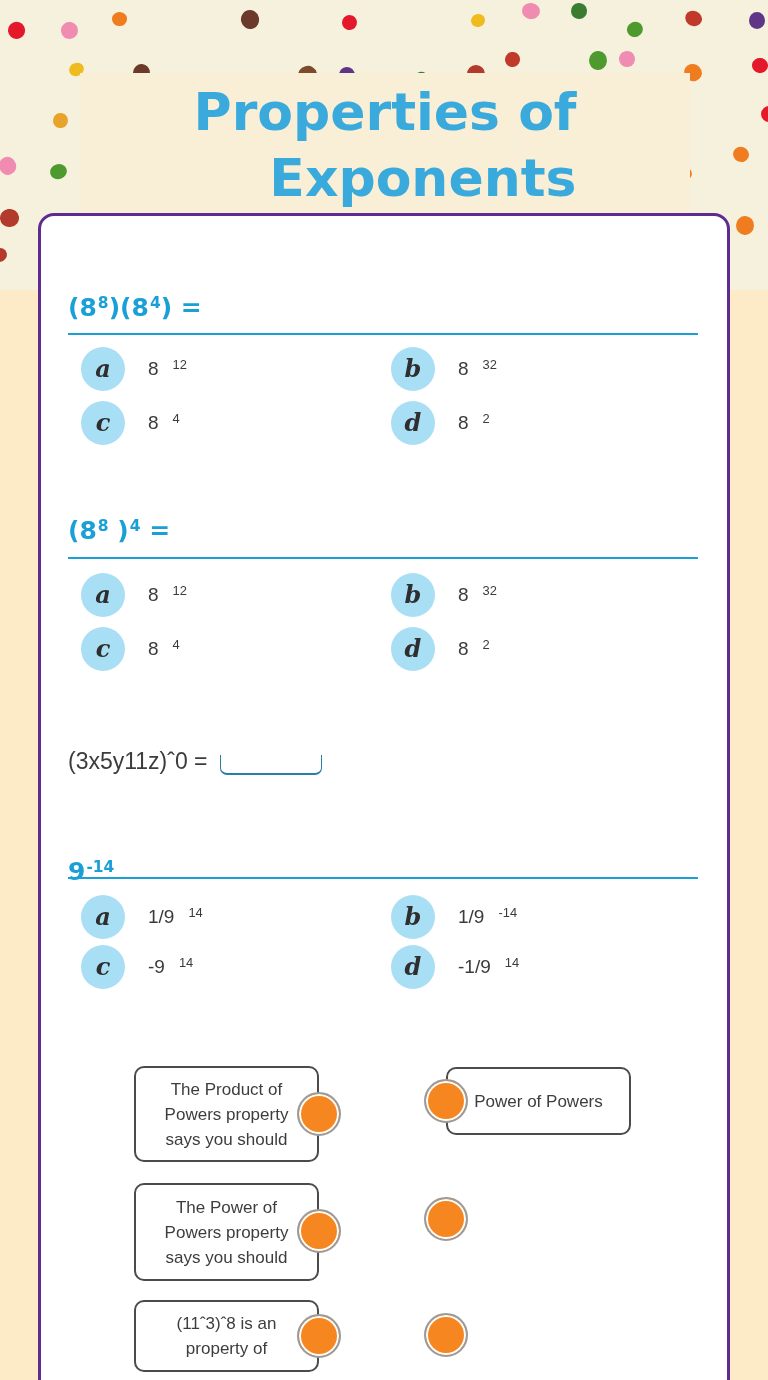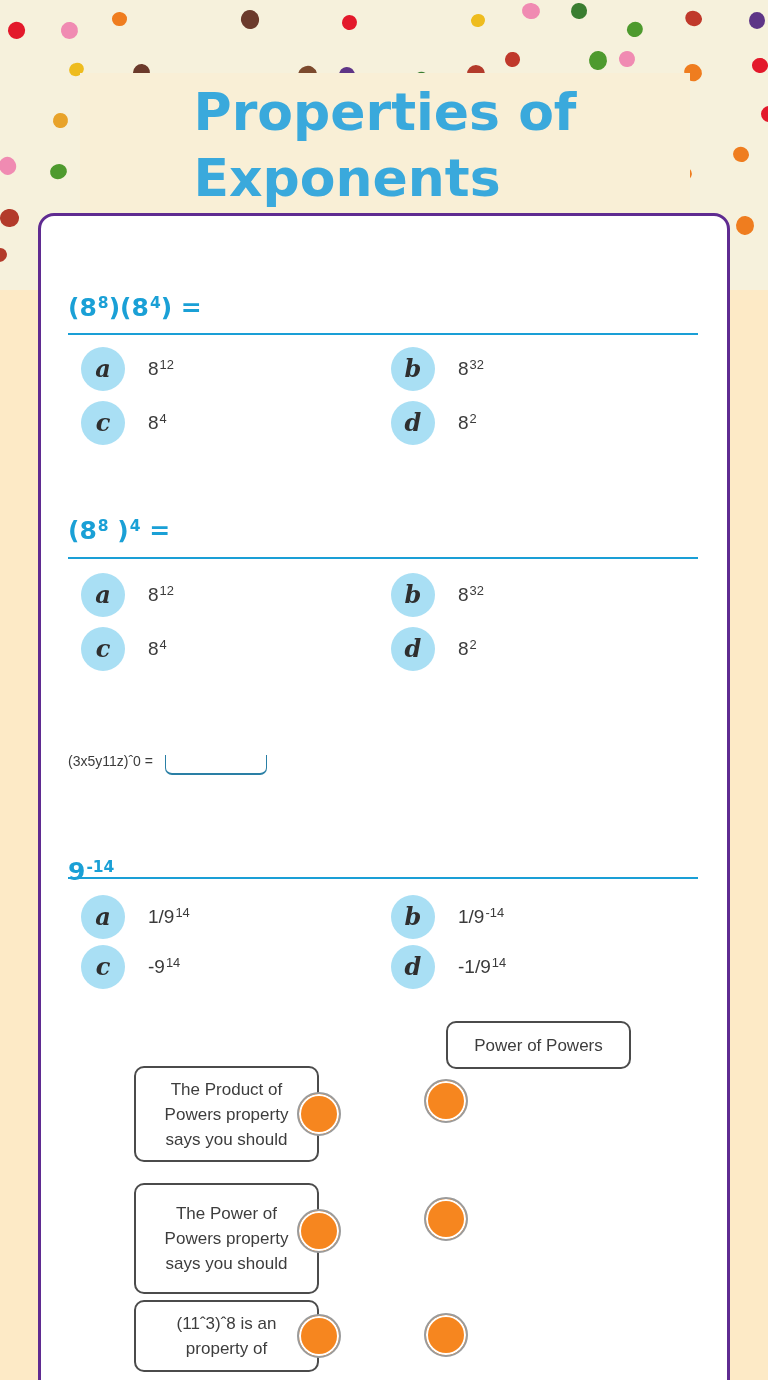--- a/index.html
+++ b/index.html
@@ -15,21 +15,21 @@
   .dot{position:absolute;border-radius:50%;}
   
   .title-box{
     position:absolute;left:80px;top:73px;width:610px;height:150px;
     background:#f9efd6;z-index:1;display:flex;justify-content:center;
   }
   .title-text{
     margin-top:6px;
     font-family:"DejaVu Sans", sans-serif;
     font-weight:bold;font-size:52px;line-height:66px;
-    color:#3aa9dc;text-align:left;white-space:pre-line;letter-spacing:0px;
+    color:#3aa9dc;text-align:right;white-space:pre-line;letter-spacing:0px;
   }
   
   .card{
     position:absolute;left:38px;top:213px;width:686px;height:1190px;
     background:#ffffff;border:3px solid #5f2b91;border-radius:16px;z-index:2;
   }
   .q-heading{
     position:absolute;left:27px;
     font-family:"DejaVu Sans", sans-serif;font-weight:bold;
     font-size:25px;color:#1aa0d6;letter-spacing:0px;
@@ -45,24 +45,24 @@
     width:44px;height:44px;border-radius:50%;background:#a9dff4;
     display:flex;align-items:center;justify-content:center;flex:0 0 44px;
   }
   .opt-letter{
     font-family:"DejaVu Serif", serif;font-style:italic;font-weight:bold;
     font-size:24px;color:#2e2e2e;line-height:1;
   }
   .opt-value{
     margin-left:23px;font-size:19px;color:#3b3b3b;white-space:nowrap;
   }
-  .opt-value .sp{font-size:0.68em;position:relative;top:-0.45em;margin-left:1px;}
+  .opt-value .sp{font-size:0.68em;position:relative;top:-0.45em;margin-left:14px;}
   
   .fill-row{position:absolute;left:27px;top:531px;height:28px;display:flex;align-items:center;}
-  .fill-label{font-size:14px;color:#3c3c3c;}
+  .fill-label{font-size:23px;color:#3c3c3c;}
   .fill-input{
     margin-left:12px;width:92px;height:18px;background:transparent;
     border:none;border-left:1px solid #2a7fa5;border-right:1px solid #2a7fa5;
     border-bottom:2px solid #2a7fa5;border-radius:0 0 7px 7px;
     align-self:flex-end;font-size:16px;color:#3c3c3c;padding:0 4px;outline:none;
   }
   
   .match-box{
     position:absolute;width:185px;background:#fff;border:2px solid #4b4b4b;
     border-radius:10px;display:flex;align-items:center;justify-content:center;
@@ -243,26 +243,26 @@
     </div>
     <span class="opt-value">-1/9<span class="sp">14</span></span>
   </div>
 
   <div class="match-box" style="left:93px;top:850px;height:96px;">
     <span class="match-text">The Product of
 Powers property
 says you should</span>
   </div>
   <div class="match-dot" style="left:256px;top:876px;"></div>
-  <div class="match-box" style="left:405px;top:805px;height:48px;">
+  <div class="match-box" style="left:405px;top:851px;height:68px;">
     <span class="match-text">Power of Powers</span>
   </div>
   <div class="match-dot" style="left:383px;top:863px;"></div>
 
-  <div class="match-box" style="left:93px;top:967px;height:111px;">
+  <div class="match-box" style="left:93px;top:967px;height:98px;">
     <span class="match-text">The Power of
 Powers property
 says you should</span>
   </div>
   <div class="match-dot" style="left:256px;top:993px;"></div>
   <div class="match-dot" style="left:383px;top:981px;"></div>
 
   <div class="match-box" style="left:93px;top:1084px;height:72px;">
     <span class="match-text">(11ˆ3)ˆ8 is an
 property of</span>

